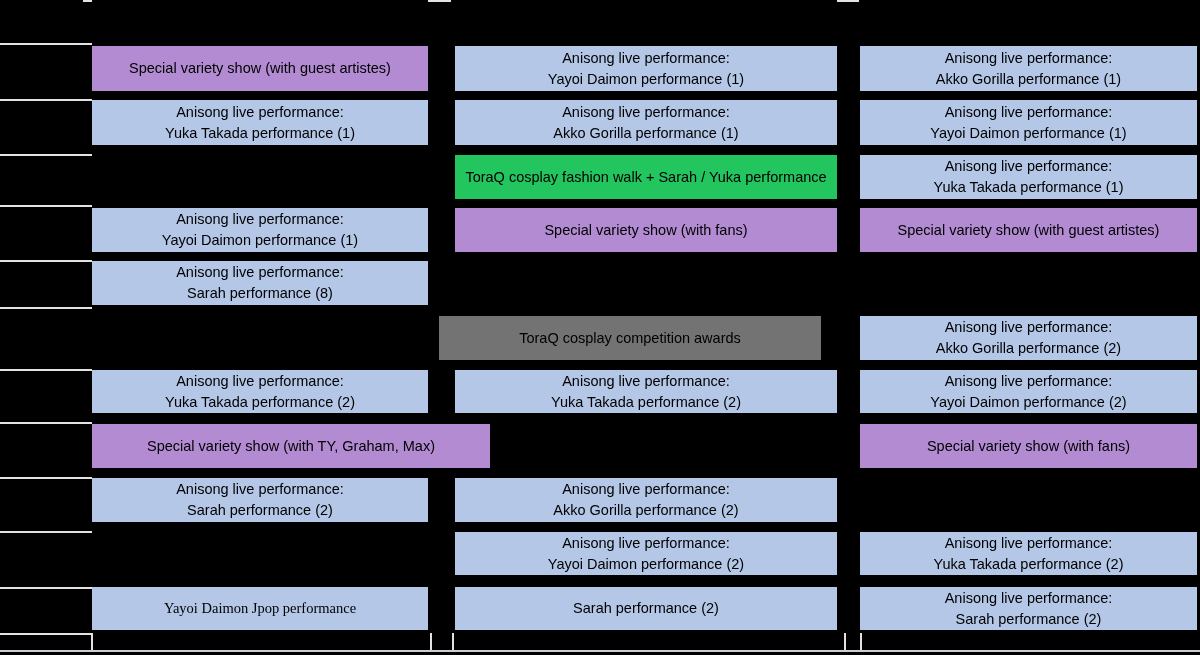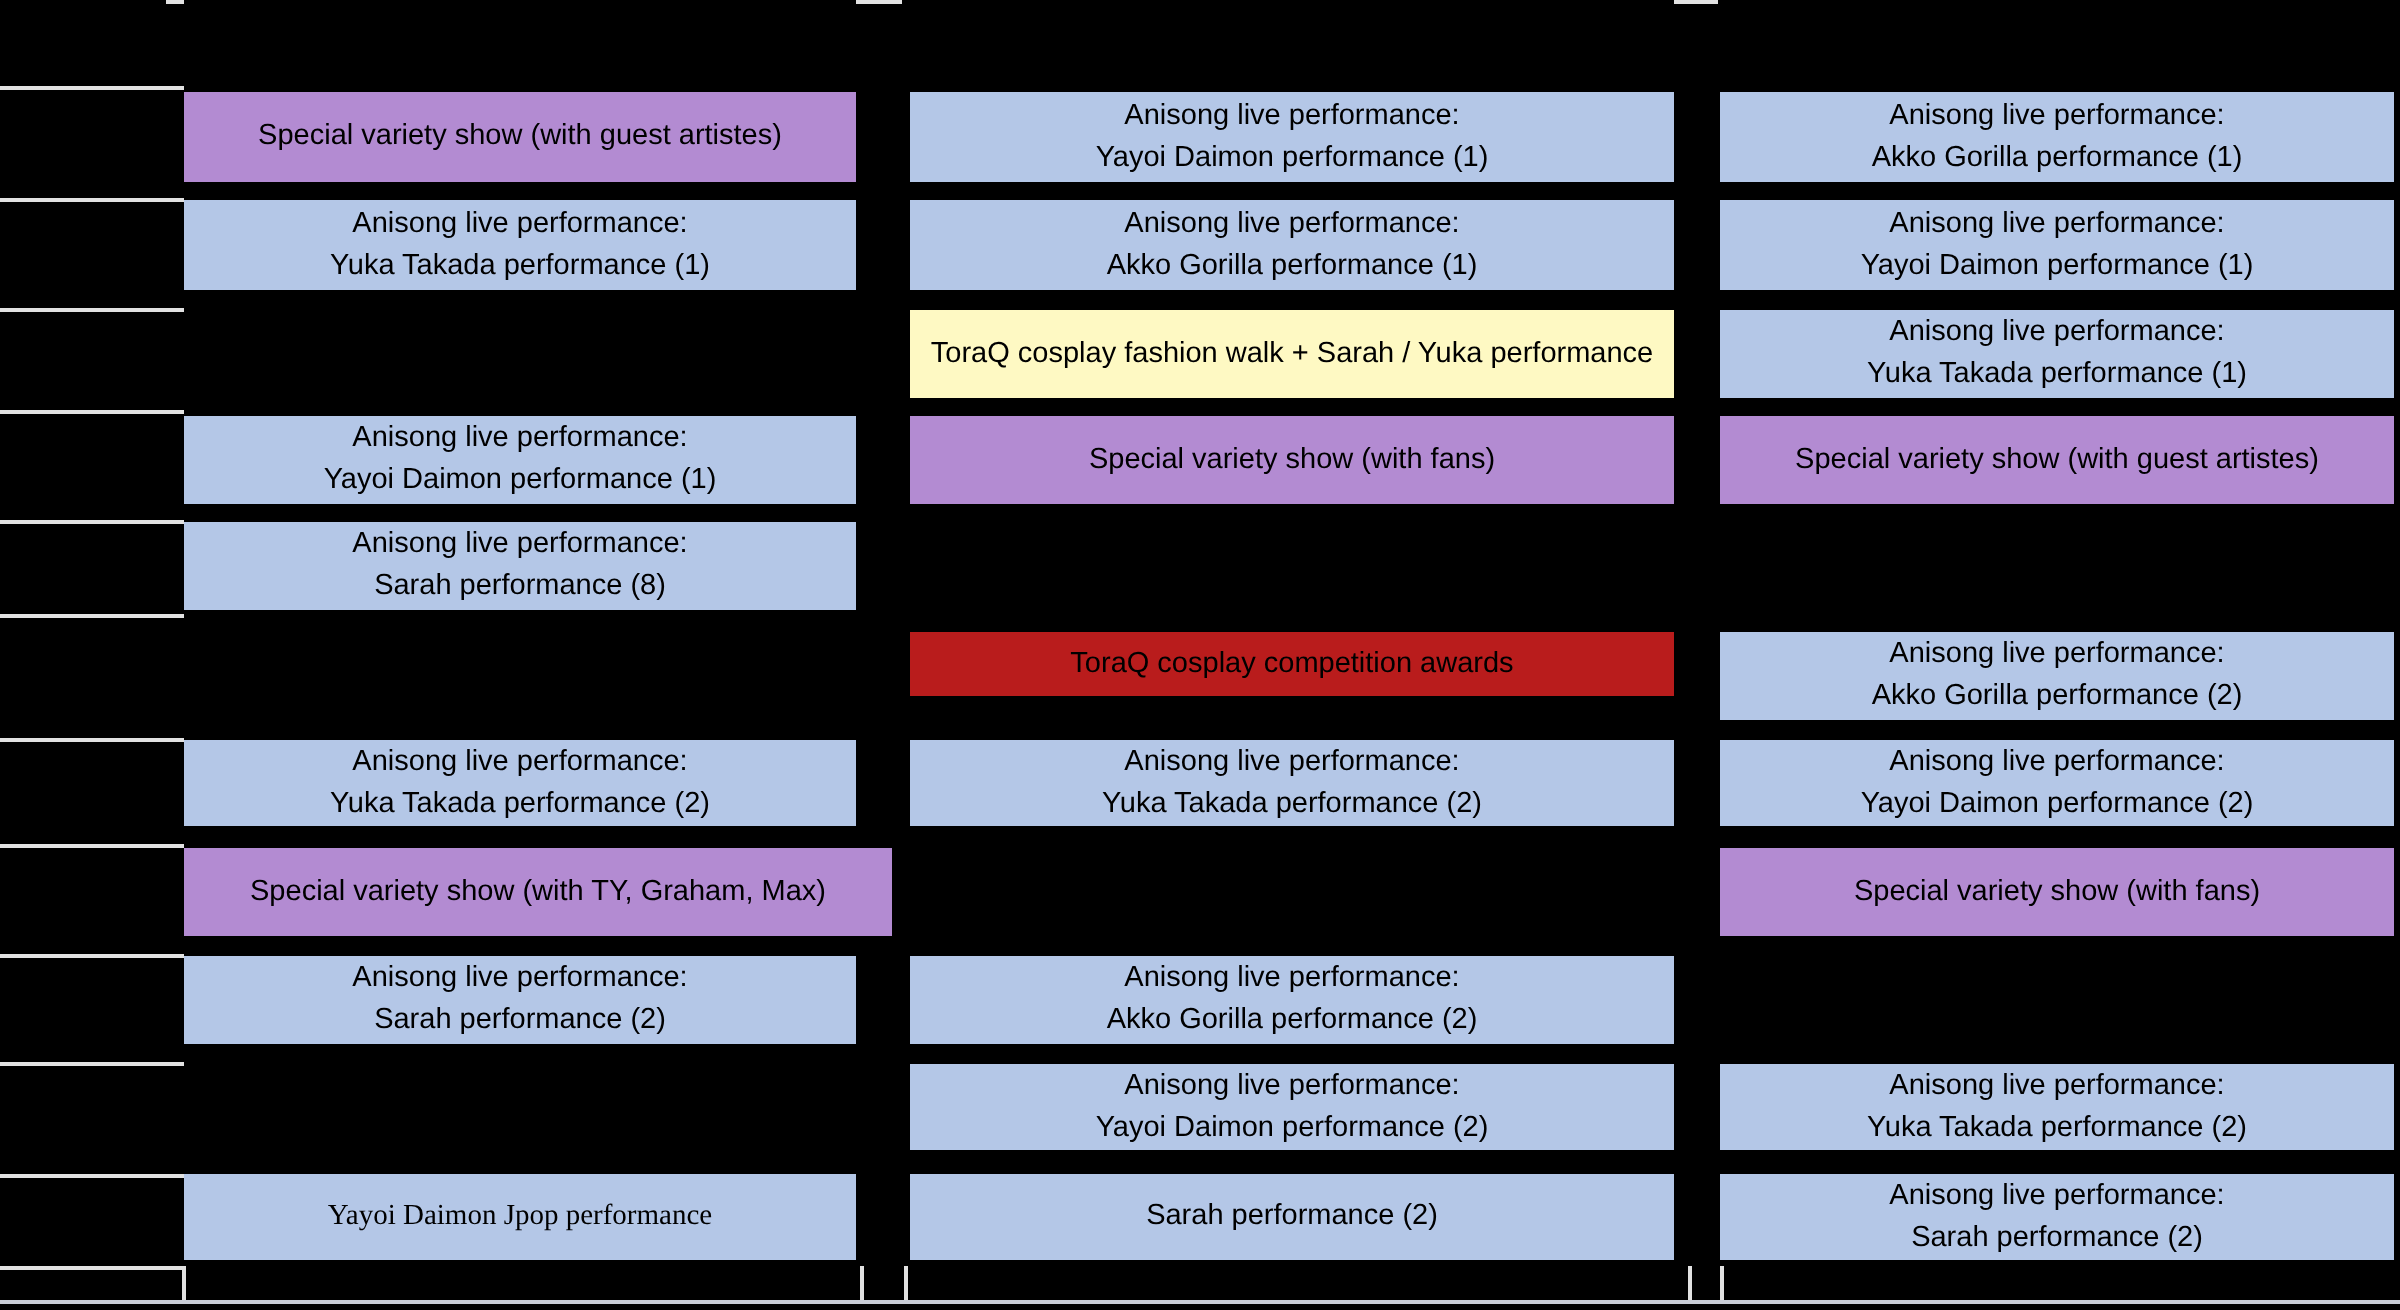--- a/index.html
+++ b/index.html
@@ -103,45 +103,45 @@
         <div class="line">Yayoi Daimon performance (1)</div>
       </div>
       <div class="event" style="left: 92px; top: 261px; width: 336px; height: 44px; background: rgb(180, 199, 231);">
         <div class="line">Anisong live performance:</div>
         <div class="line">Sarah performance (8)</div>
       </div>
       <div class="event" style="left: 92px; top: 370px; width: 336px; height: 43px; background: rgb(180, 199, 231);">
         <div class="line">Anisong live performance:</div>
         <div class="line">Yuka Takada performance (2)</div>
       </div>
-      <div class="event" style="left: 92px; top: 424px; width: 354px; height: 44px; background: rgb(179, 139, 210);">
+      <div class="event" style="left: 92px; top: 424px; width: 398px; height: 44px; background: rgb(179, 139, 210);">
         <div class="line">Special variety show (with TY, Graham, Max)</div>
       </div>
       <div class="event" style="left: 92px; top: 478px; width: 336px; height: 44px; background: rgb(180, 199, 231);">
         <div class="line">Anisong live performance:</div>
         <div class="line">Sarah performance (2)</div>
       </div>
       <div class="event" style="left: 92px; top: 587px; width: 336px; height: 43px; background: rgb(180, 199, 231); font-family: Liberation Serif, serif;">
         <div class="line">Yayoi Daimon Jpop performance</div>
       </div>
       <div class="event" style="left: 455px; top: 46px; width: 382px; height: 45px; background: rgb(180, 199, 231);">
         <div class="line">Anisong live performance:</div>
         <div class="line">Yayoi Daimon performance (1)</div>
       </div>
       <div class="event" style="left: 455px; top: 100px; width: 382px; height: 45px; background: rgb(180, 199, 231);">
         <div class="line">Anisong live performance:</div>
         <div class="line">Akko Gorilla performance (1)</div>
       </div>
-      <div class="event" style="left: 455px; top: 155px; width: 382px; height: 44px; background: #fef9c3;">
+      <div class="event" style="left: 455px; top: 155px; width: 382px; height: 44px; background: #22c55e;">
         <div class="line">ToraQ cosplay fashion walk + Sarah / Yuka performance</div>
       </div>
       <div class="event" style="left: 455px; top: 208px; width: 382px; height: 44px; background: rgb(179, 139, 210);">
         <div class="line">Special variety show (with fans)</div>
       </div>
-      <div class="event" style="left: 455px; top: 316px; width: 382px; height: 32px; background: #b91c1c;">
+      <div class="event" style="left: 439px; top: 316px; width: 382px; height: 44px; background: #737373;">
         <div class="line">ToraQ cosplay competition awards</div>
       </div>
       <div class="event" style="left: 455px; top: 370px; width: 382px; height: 43px; background: rgb(180, 199, 231);">
         <div class="line">Anisong live performance:</div>
         <div class="line">Yuka Takada performance (2)</div>
       </div>
       <div class="event" style="left: 455px; top: 478px; width: 382px; height: 44px; background: rgb(180, 199, 231);">
         <div class="line">Anisong live performance:</div>
         <div class="line">Akko Gorilla performance (2)</div>
       </div>

